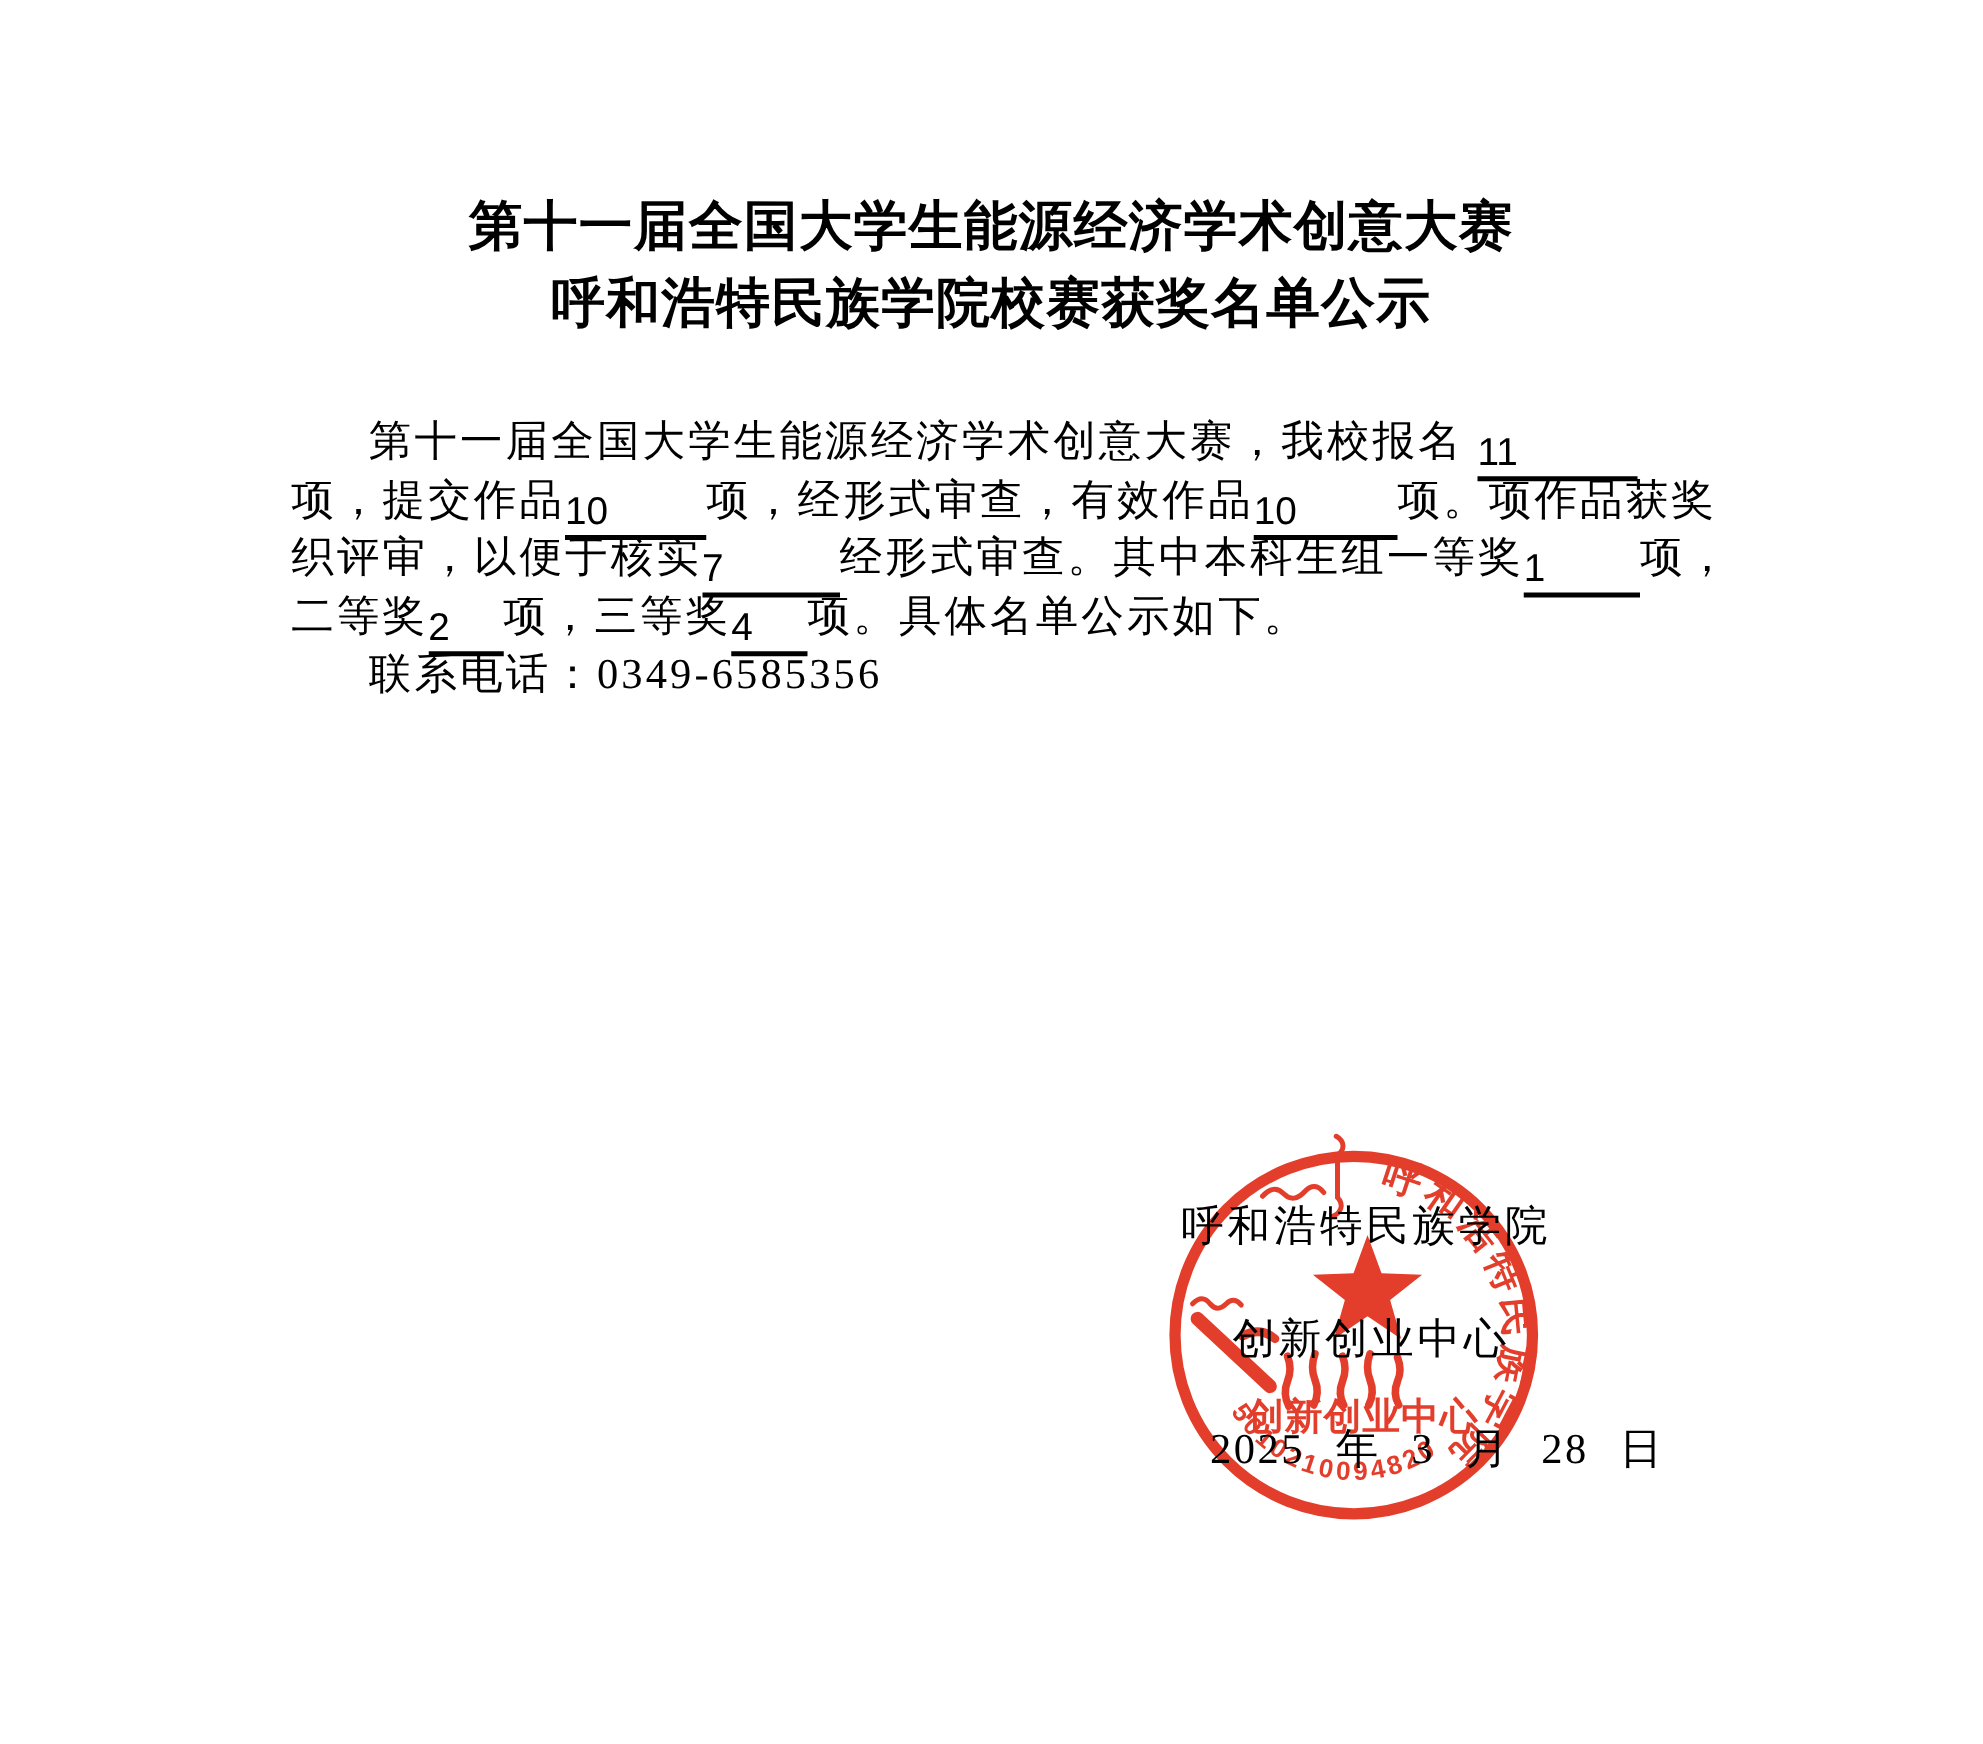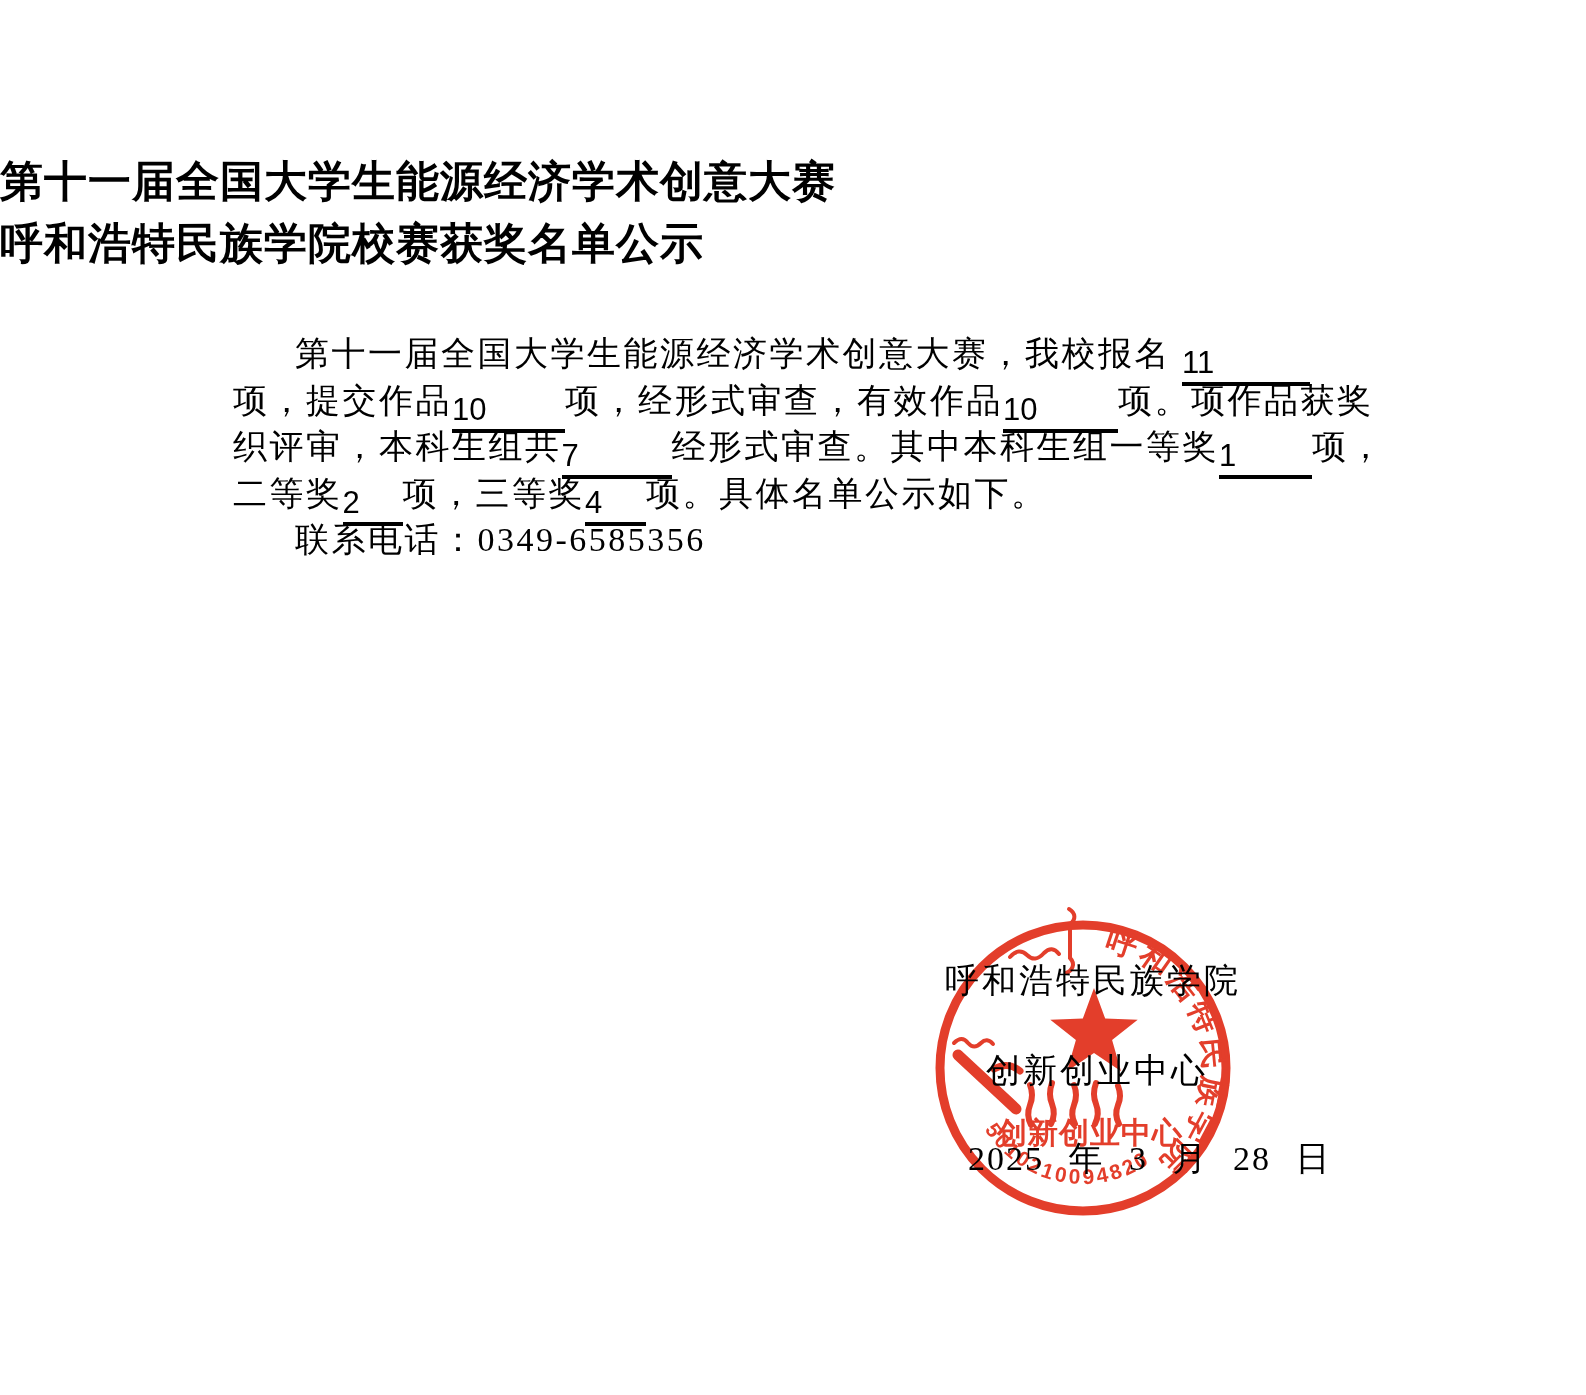--- a/index.html
+++ b/index.html
@@ -7,21 +7,21 @@
     position:relative;
     width:1586px;height:1395px;
     background:#ffffff;
     overflow:hidden;
     font-family:"Liberation Serif","DejaVu Serif",serif;
     color:#000;
   }
   
   .title-block{
     position:absolute;left:0;top:150px;width:1586px;
-    text-align:left;
+    text-align:center;
     font-family:"Liberation Sans","DejaVu Sans",sans-serif;
     font-weight:bold;
   }
   .title-line{
     font-size:43px;
     line-height:62px;
     letter-spacing:1px;
     white-space:nowrap;
   }
   
@@ -73,21 +73,21 @@
 
   <div class="title-block">
     <div class="title-line">第十一届全国大学生能源经济学术创意大赛</div>
     <div class="title-line">呼和浩特民族学院校赛获奖名单公示</div>
   </div>
 
   <div class="body-block">
     <div>
         <div class="bline indent"><span class="btext">第十一届全国大学生能源经济学术创意大赛，我校报名 </span><span class="blank" style="width: 128px;">11</span></div>
         <div class="bline"><span class="btext">项，提交作品</span><span class="blank" style="width: 113px;">10</span><span class="btext">项，经形式审查，有效作品</span><span class="blank" style="width: 115px;">10</span><span class="btext">项。项作品获奖</span></div>
-        <div class="bline"><span class="btext">织评审，本科生组共</span><span class="blank" style="width: 110px;">7</span><span class="btext">经形式审查。其中本科生组一等奖</span><span class="blank" style="width: 93px;">1</span><span class="btext">项，</span></div>
+        <div class="bline"><span class="btext">织评审，以便于核实</span><span class="blank" style="width: 110px;">7</span><span class="btext">经形式审查。其中本科生组一等奖</span><span class="blank" style="width: 93px;">1</span><span class="btext">项，</span></div>
         <div class="bline"><span class="btext">二等奖</span><span class="blank" style="width: 60px;">2</span><span class="btext">项，三等奖</span><span class="blank" style="width: 61px;">4</span><span class="btext">项。具体名单公示如下。</span></div>
       </div>
     <div>
         <div class="bline indent"><span class="btext">联系电话：0349-6585356</span></div>
       </div>
   </div>
 
   <svg class="seal" viewBox="0 0 370 370" aria-hidden="true">
 
     <circle cx="185" cy="185" r="143" fill="none" stroke-width="9" stroke="#e23420"></circle>

